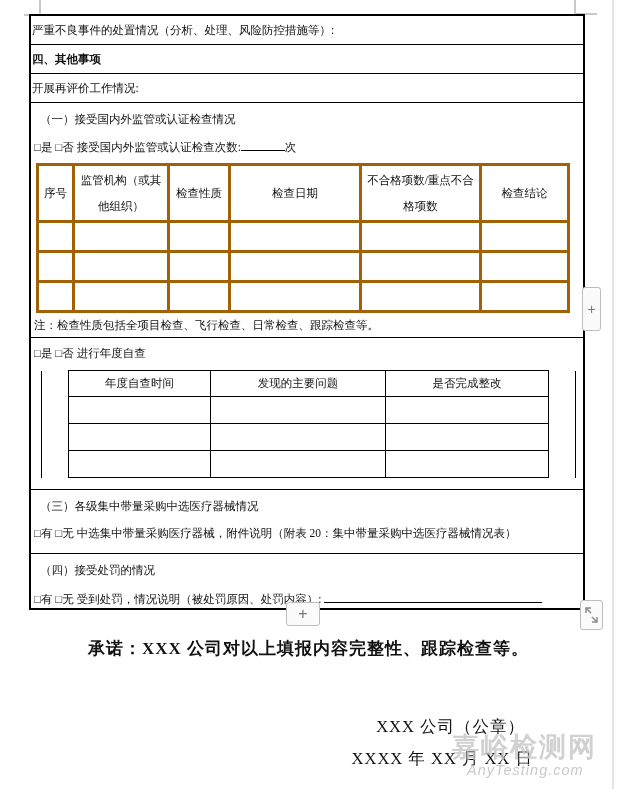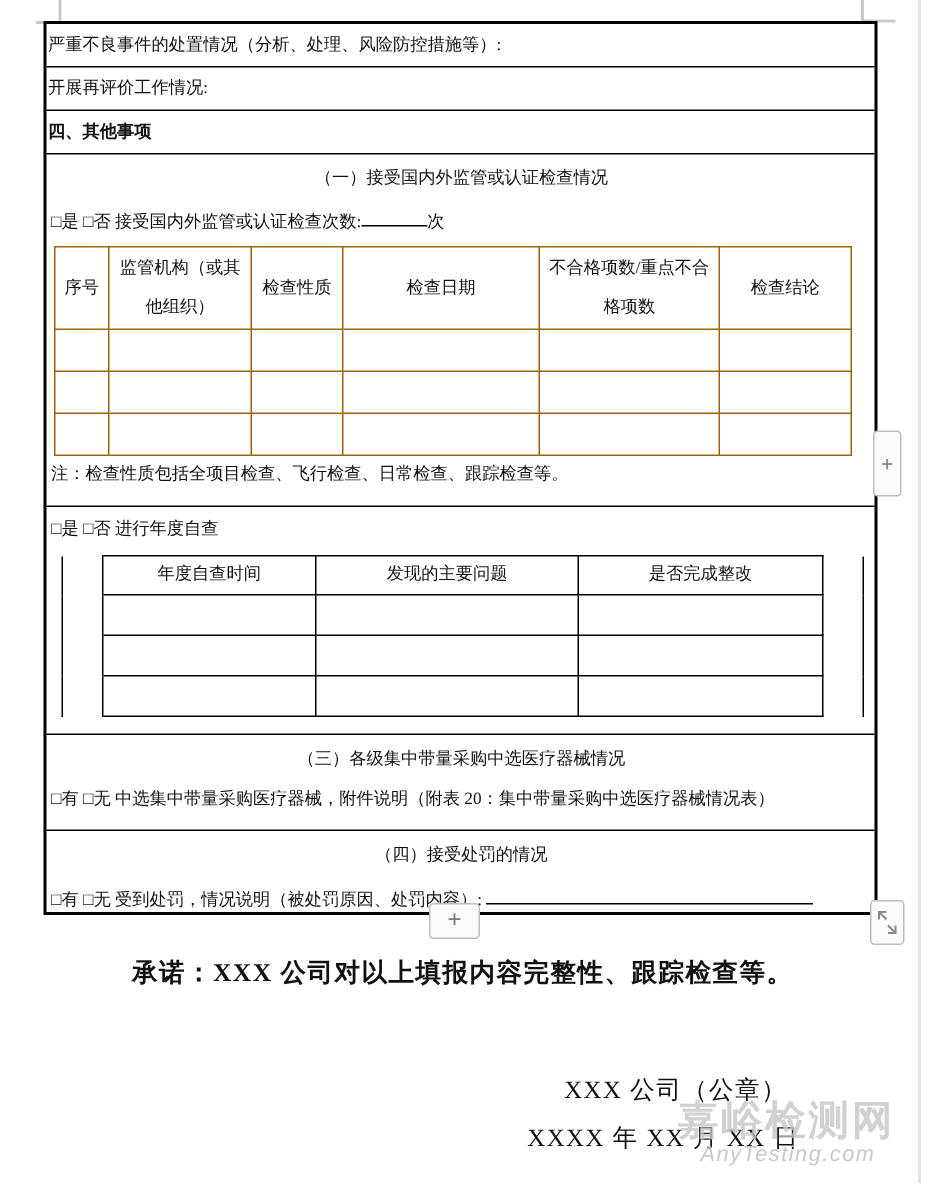--- a/index.html
+++ b/index.html
@@ -17,30 +17,30 @@
   
   .outer{position:absolute;left:29px;top:14px;width:556px;height:596px;
     border:2px solid #000;box-sizing:border-box;}
   .orow{box-sizing:border-box;border-bottom:1.5px solid #000;position:relative;
     font-size:11.5px;line-height:15px;}
   .orow.last{border-bottom:none;}
   .rowtext{padding:7px 4px 0 1px;}
   .bold{font-weight:bold;}
 
   .sec{box-sizing:border-box;}
-  .sec .h{margin:9px 8px 0 9px;text-align:center;}
+  .sec .h{margin:9px 8px 0 9px;}
   .sec .chk{margin:12px 0 0 3px;}
   .uline{display:inline-block;border-bottom:1px solid #000;height:11px;vertical-align:baseline;}
   .u44{width:44px;}
   .u218{width:218px;}
   .note{margin:5px 0 0 3px;}
 
   table{border-collapse:collapse;table-layout:fixed;}
   .t1{width:531px;margin:8px 0 0 5px;}
-  .t1 th,.t1 td{border:1px solid #a16207;font-weight:normal;font-size:11.5px;
+  .t1 th,.t1 td{border:3px solid #a16207;font-weight:normal;font-size:11.5px;
     text-align:center;padding:0 3px;overflow:hidden;}
   .t1 th{height:54px;line-height:26px;}
   .t1 td{height:27px;}
 
   .t2{width:534px;margin:9px 0 0 10px;}
   .t2 th,.t2 td{border:1px solid #000;font-weight:normal;font-size:11.5px;
     text-align:center;padding:0 3px;overflow:hidden;}
   .t2 th{height:25px;}
   .t2 td{height:26px;}
   .t2 .stub{border-top:none;border-bottom:none;}
@@ -72,26 +72,26 @@
   <div class="crop-tl"></div>
   <div class="crop-tr"></div>
   <div class="edge-right"></div>
 
   <div class="outer">
 
     <div class="orow" style="height:29px;">
       <div class="rowtext">严重不良事件的处置情况（分析、处理、风险防控措施等）:</div>
     </div>
 
+    <div class="orow bold" style="height:29px;">
+      <div class="rowtext">四、其他事项</div>
+    </div>
+
     <div class="orow" style="height:29px;">
       <div class="rowtext">开展再评价工作情况:</div>
-    </div>
-
-    <div class="orow bold" style="height:29px;">
-      <div class="rowtext">四、其他事项</div>
     </div>
 
     <div class="orow sec" style="height:226px;">
       <div class="h">（一）接受国内外监管或认证检查情况</div>
       <div class="chk"><span>□是 □否 接受国内外监管或认证检查次数:</span><span class="uline u44"></span><span>次</span></div>
 
       <table class="t1">
         <colgroup>
             <col style="width:36px">
             <col style="width:95px">

